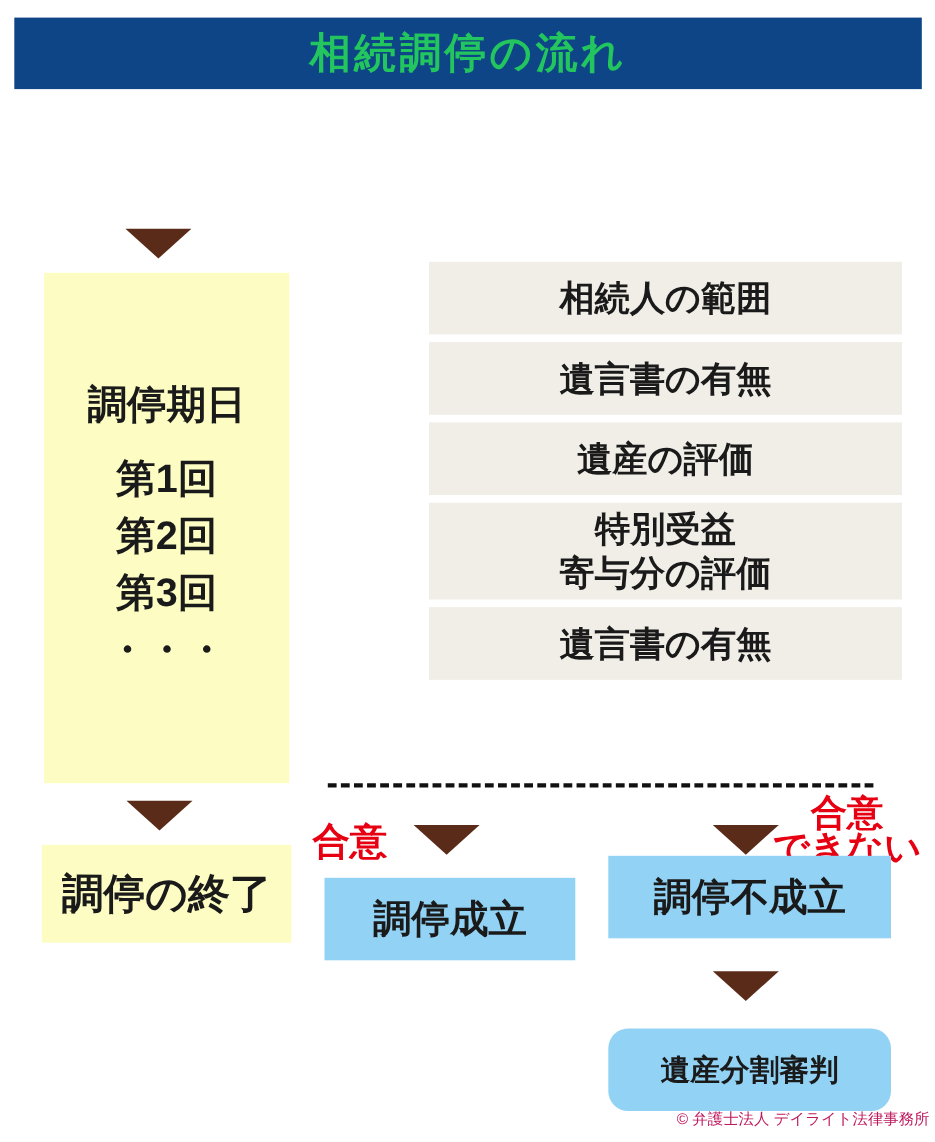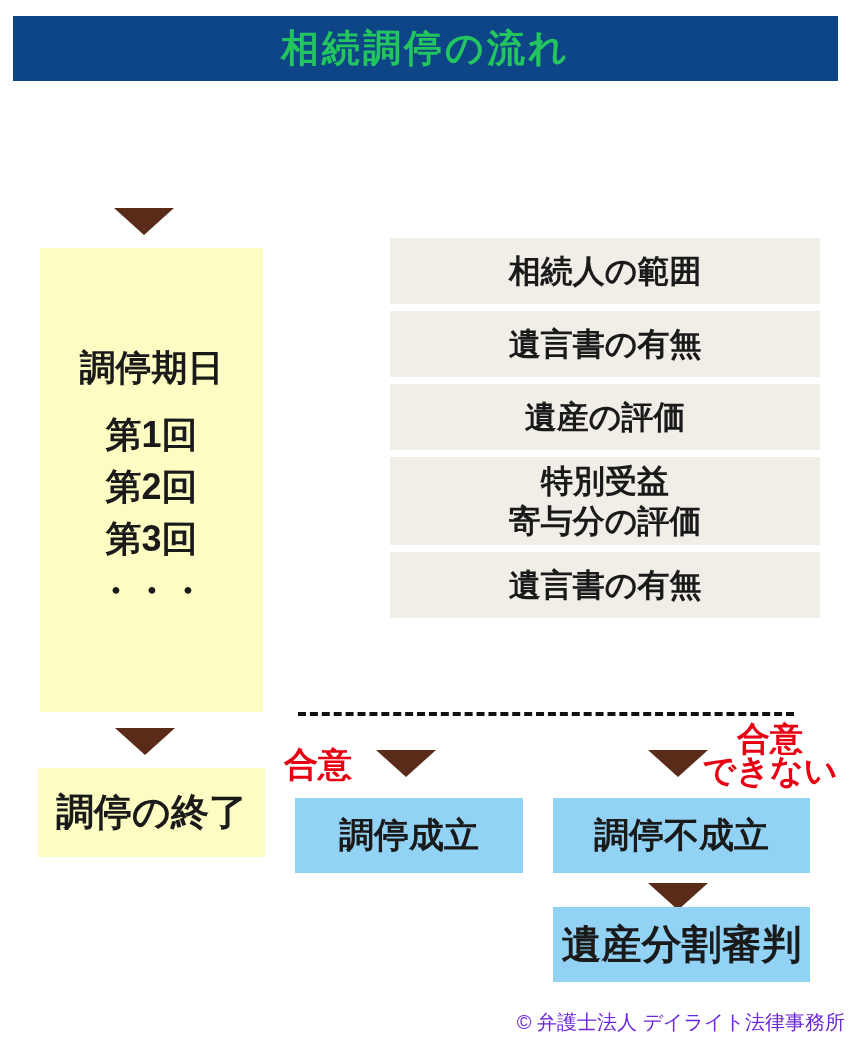--- a/index.html
+++ b/index.html
@@ -51,24 +51,24 @@
   .a4{left:648px;top:750px;}
   .a5{left:648px;top:883px;}
 
   .dashed-line{left:298px;top:712px;width:496px;height:0;border-top:4px dashed #111111;}
 
   .branch-label{color:var(--branch-label);font-weight:bold;white-space:pre-line;}
   .label-agree{left:284px;top:742px;font-size:34px;}
   .label-disagree{left:700px;top:723px;width:140px;font-size:33px;line-height:32px;text-align:center;}
 
   .box-success{left:295px;top:798px;width:228px;height:75px;font-size:35px;}
-  .box-failure{left:553px;top:798px;width:257px;height:75px;font-size:35px;}
-  .box-judgment{left:553px;top:907px;width:257px;height:75px;font-size:40px;}
+  .box-failure{left:553px;top:778px;width:257px;height:75px;font-size:35px;}
+  .box-judgment{left:553px;top:935px;width:257px;height:75px;font-size:27px;border-radius:18px;}
 
-  .footer{left:0;top:1009px;width:845px;text-align:right;font-size:20px;color:#6d28d9;}
+  .footer{left:0;top:1009px;width:845px;text-align:right;font-size:14px;color:#be185d;}
 </style>
 </head>
 <body>
 
 <div class="canvas">
 
   <div class="abs header center-flex">
     <span>相続調停の流れ</span>
   </div>
 

